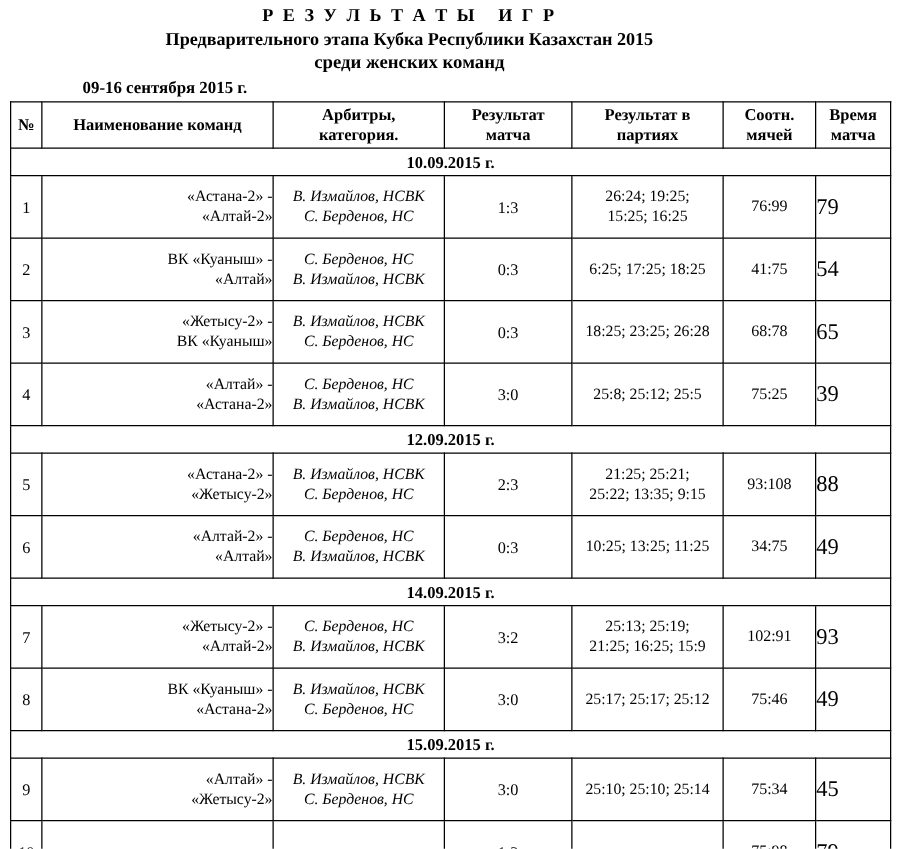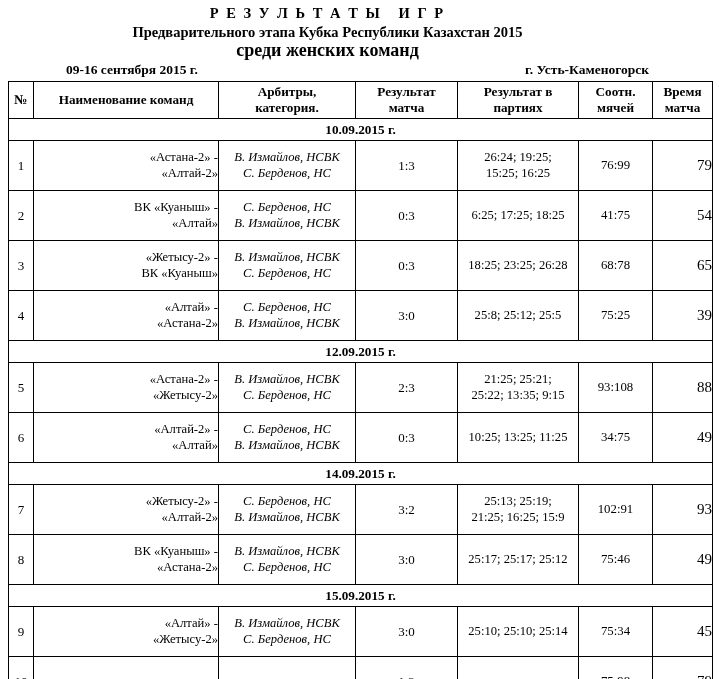--- a/index.html
+++ b/index.html
@@ -34,21 +34,21 @@
   .title-sub1 {
     text-align: center;
     font-weight: bold;
     font-size: 14.5px;
     line-height: 18px;
     margin-top: 1px;
   }
   .title-sub2 {
     text-align: center;
     font-weight: bold;
-    font-size: 18px;
+    font-size: 15px;
     line-height: 16px;
     margin-top: 1px;
   }
   .meta-row {
     display: flex;
     justify-content: space-between;
     align-items: baseline;
     font-weight: bold;
     font-size: 13.5px;
     padding: 3px 6px 3px 66px;
@@ -115,38 +115,37 @@
     text-align: center;
     line-height: 15.5px;
     font-size: 12.6px;
     padding: 2px 3px;
   }
   td.ratio {
     text-align: center;
     font-size: 12.8px;
   }
   td.time {
-    text-align: right;
-    font-size: 15px;
+    text-align: left;
+    font-size: 18px;
   }
   tr.matchrow td { height: 49px; }
   .l2 { display: block; }
 </style>
 </head>
 <body>
 
 <div class="page">
 
   <div class="head-block">
     <div class="title-main">Р Е З У Л Ь Т А Т Ы   И Г Р</div>
     <div class="title-sub1">Предварительного этапа Кубка Республики Казахстан 2015</div>
     <div class="title-sub2">среди женских команд</div>
     <div class="meta-row">
       <span>09-16 сентября 2015 г.</span>
-      <span>г. Усть-Каменогорск</span>
     </div>
   </div>
 
   <table class="results">
     <colgroup>
       <col class="col-num">
         <col class="col-team">
         <col class="col-ref">
         <col class="col-res">
       <col class="col-sets">

